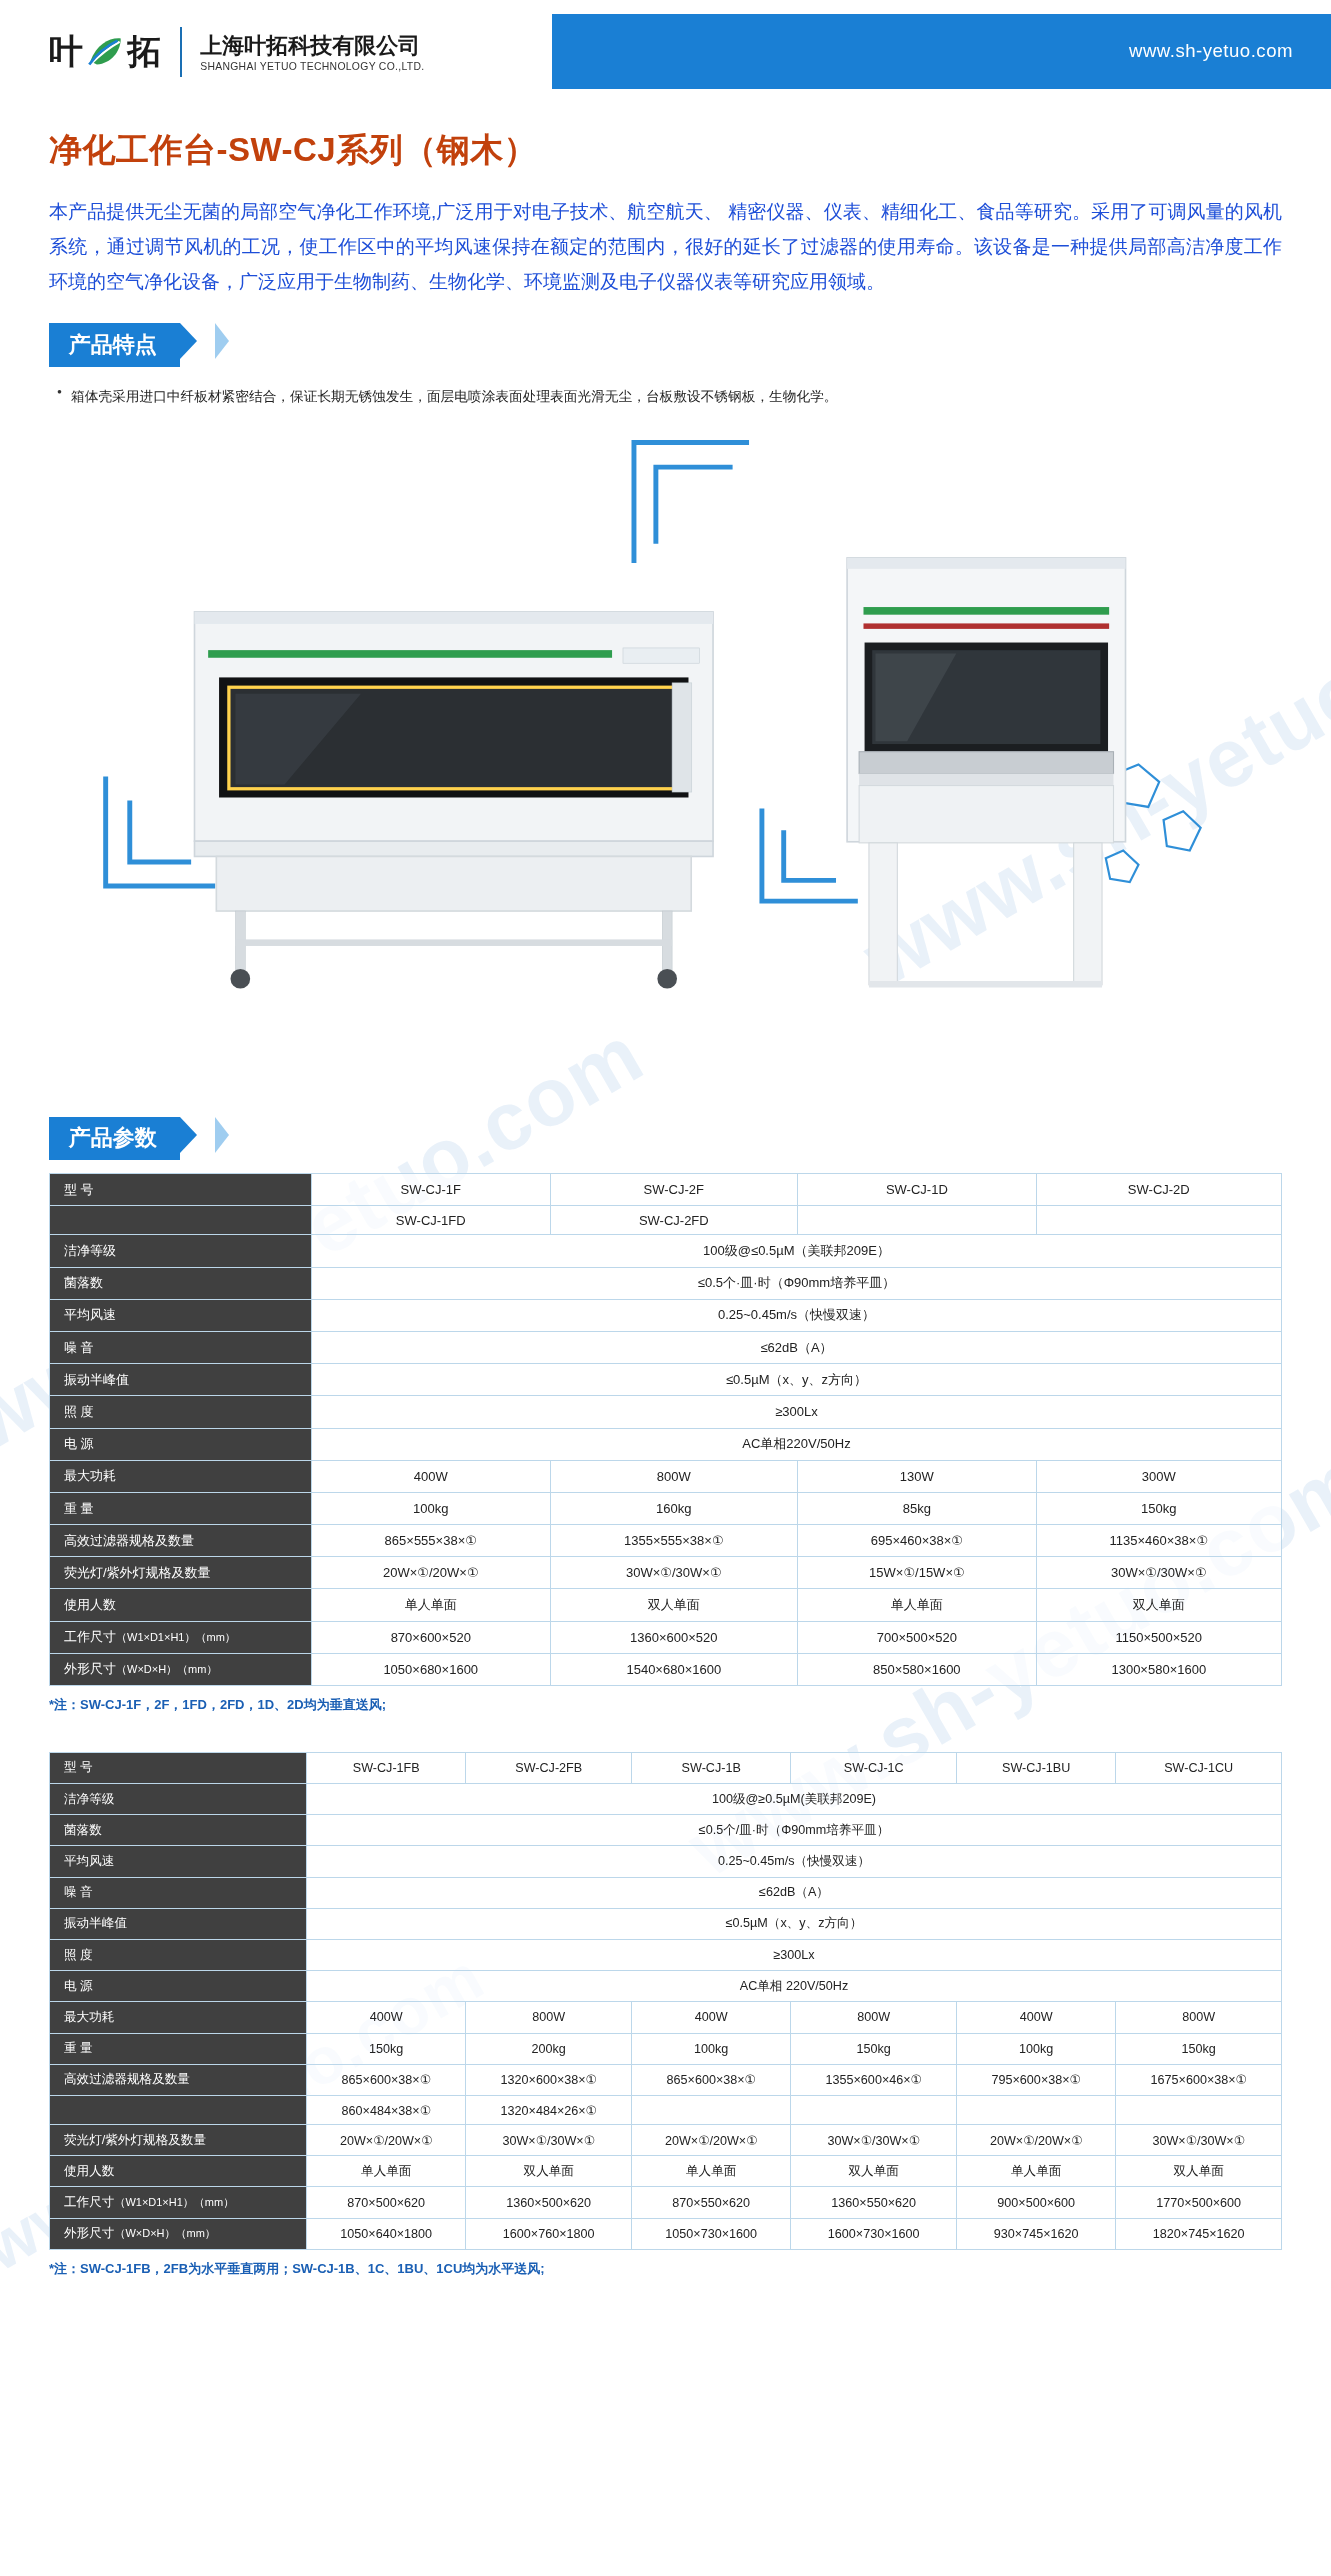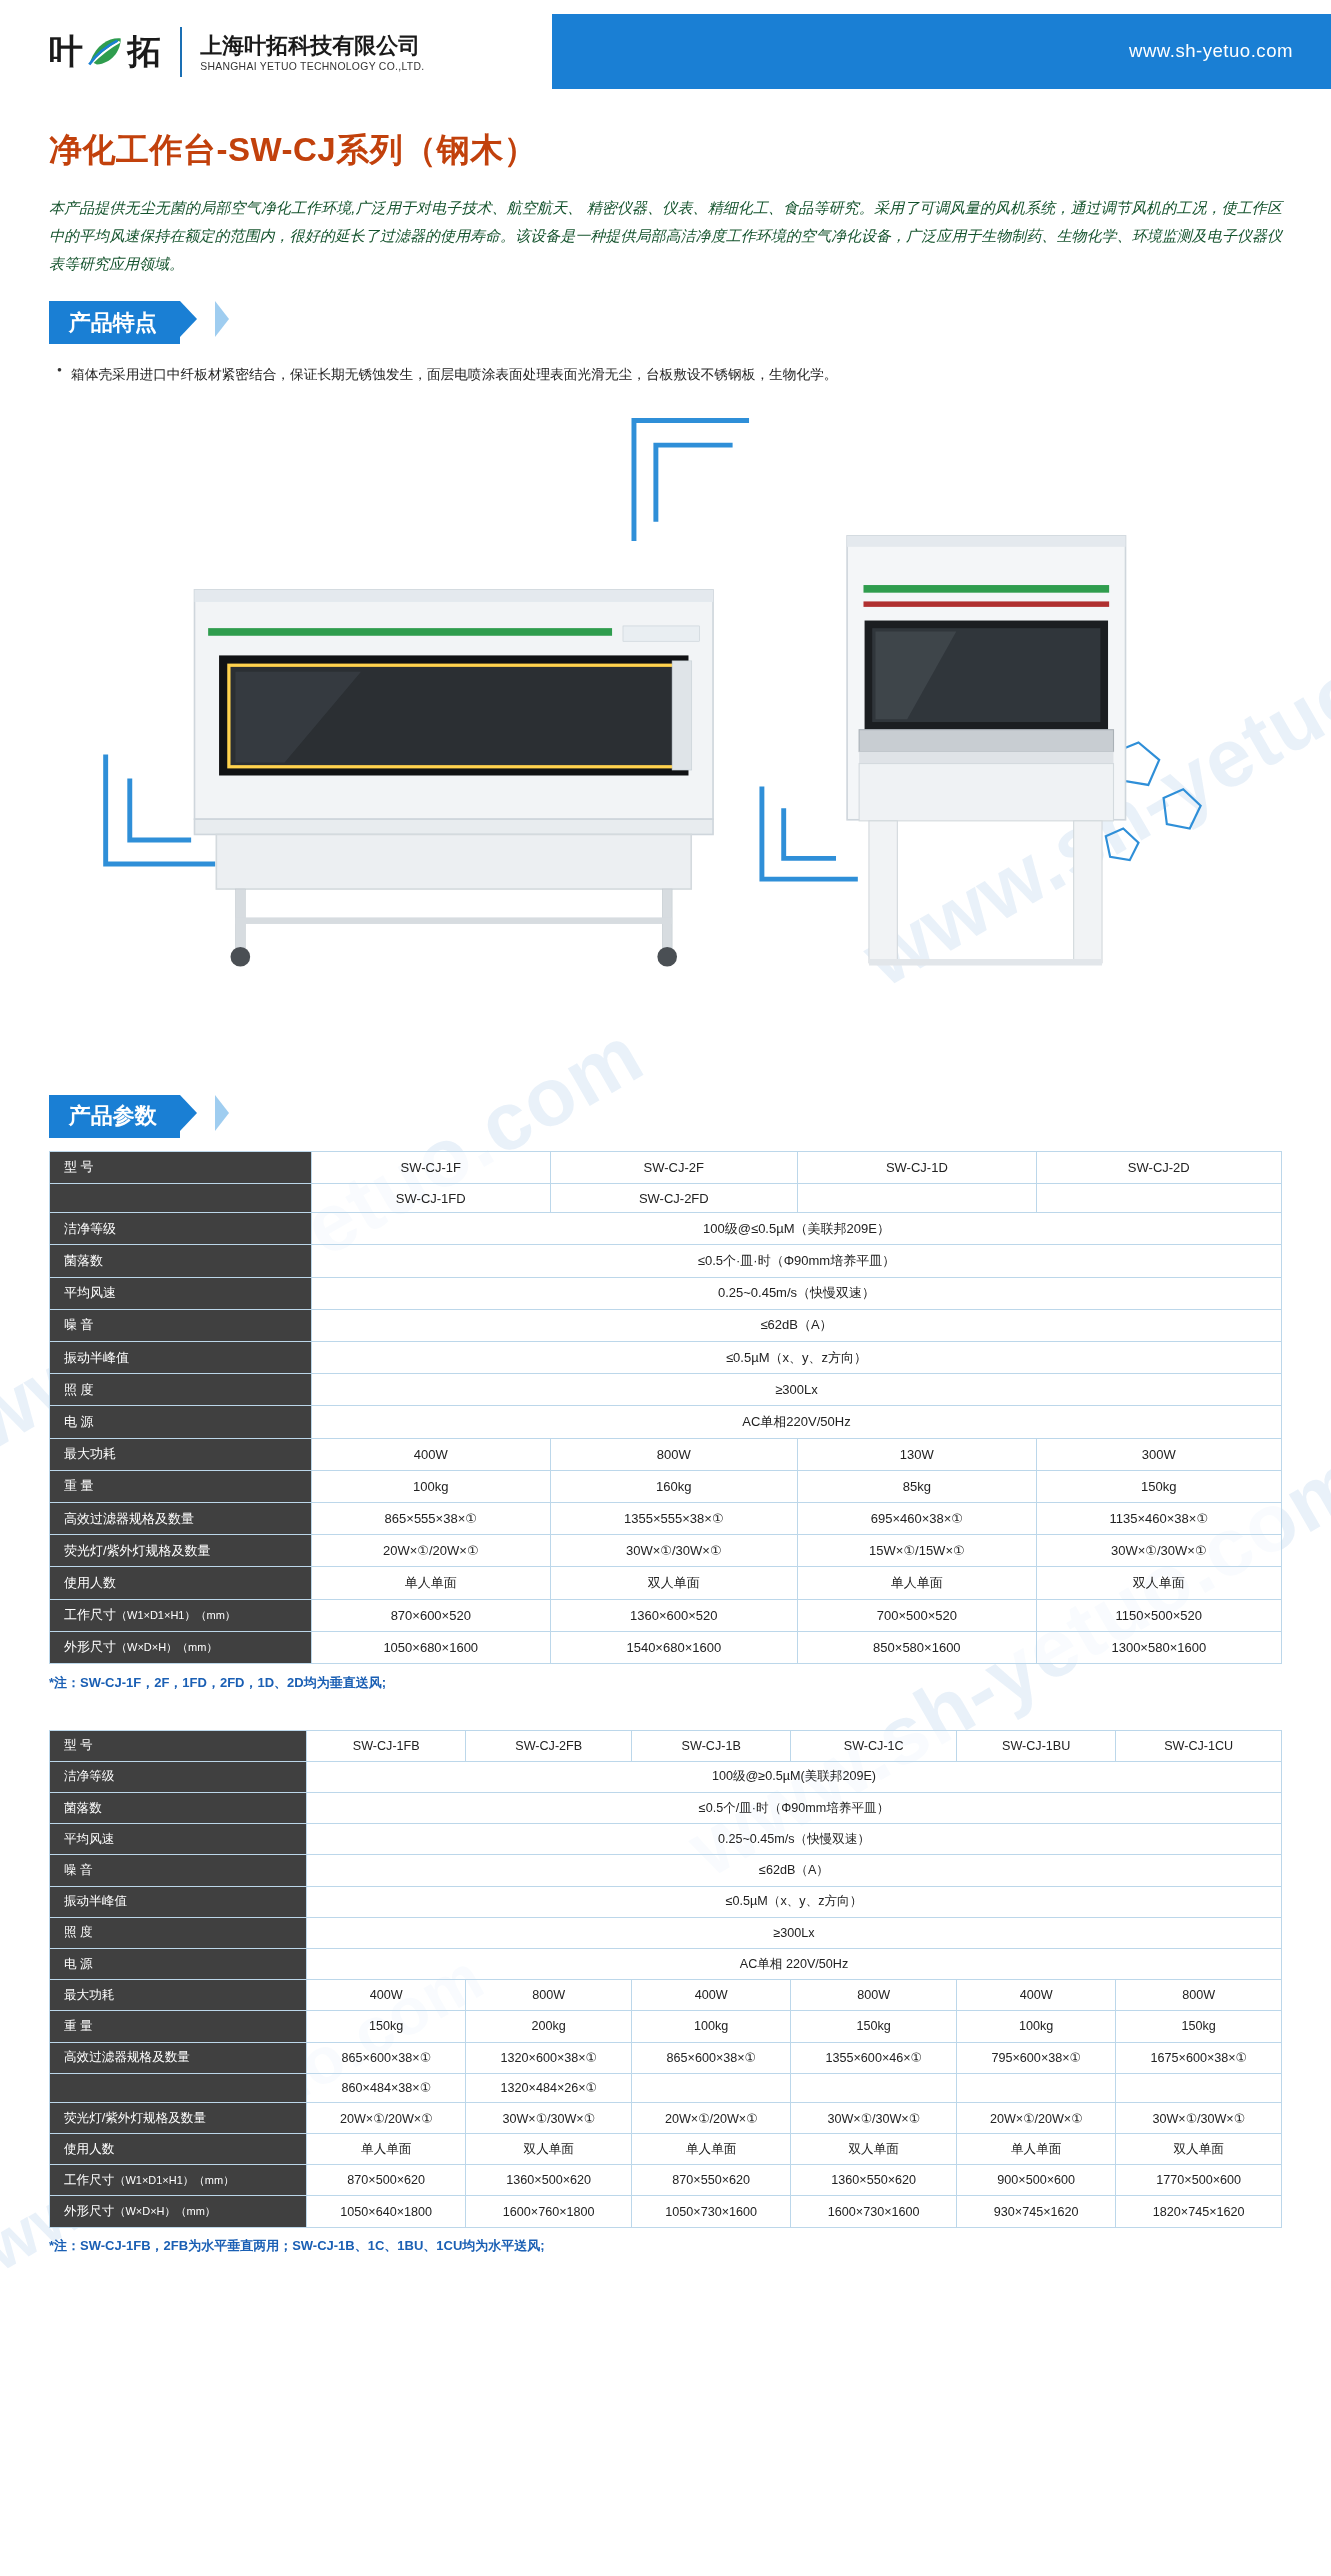--- a/index.html
+++ b/index.html
@@ -73,21 +73,21 @@
   
   .title-block { padding: 24px 49px 0 49px; }
   .title-cn {
     font-size: 33px; font-weight:700; color:#c2410c; letter-spacing:0.5px;
   }
   .title-en {
     font-size: 21px; color:#222; margin-top:8.7px; font-weight:400;
   }
   .intro {
     padding: 21px 49px 0 49px;
-    font-size: 15px; line-height: 1.85; color:#14532d; text-align: justify; font-style: italic;
+    font-size: 19px; line-height: 1.85; color:#1d4ed8; text-align: justify;
   }
 
   
   .section {
     margin: 24px 0 0 49px;
     position: relative;
     display: inline-block;
   }
   .section-inner {
     background:#1a7fd4; color:#fff; font-size:22px; font-weight:700;

